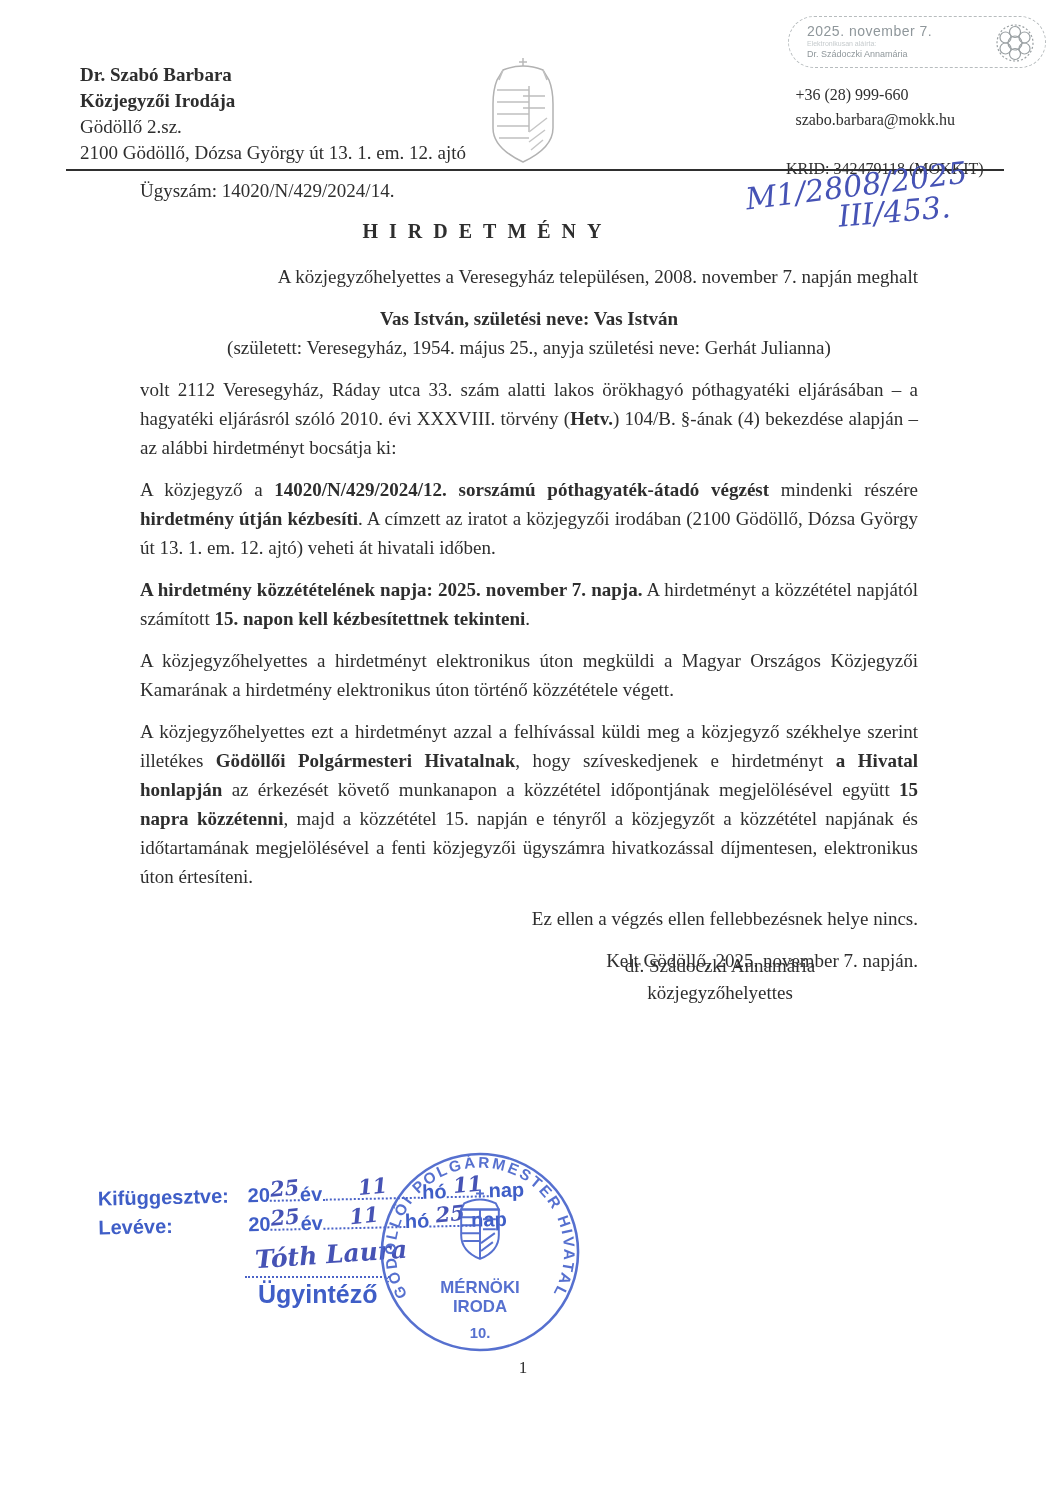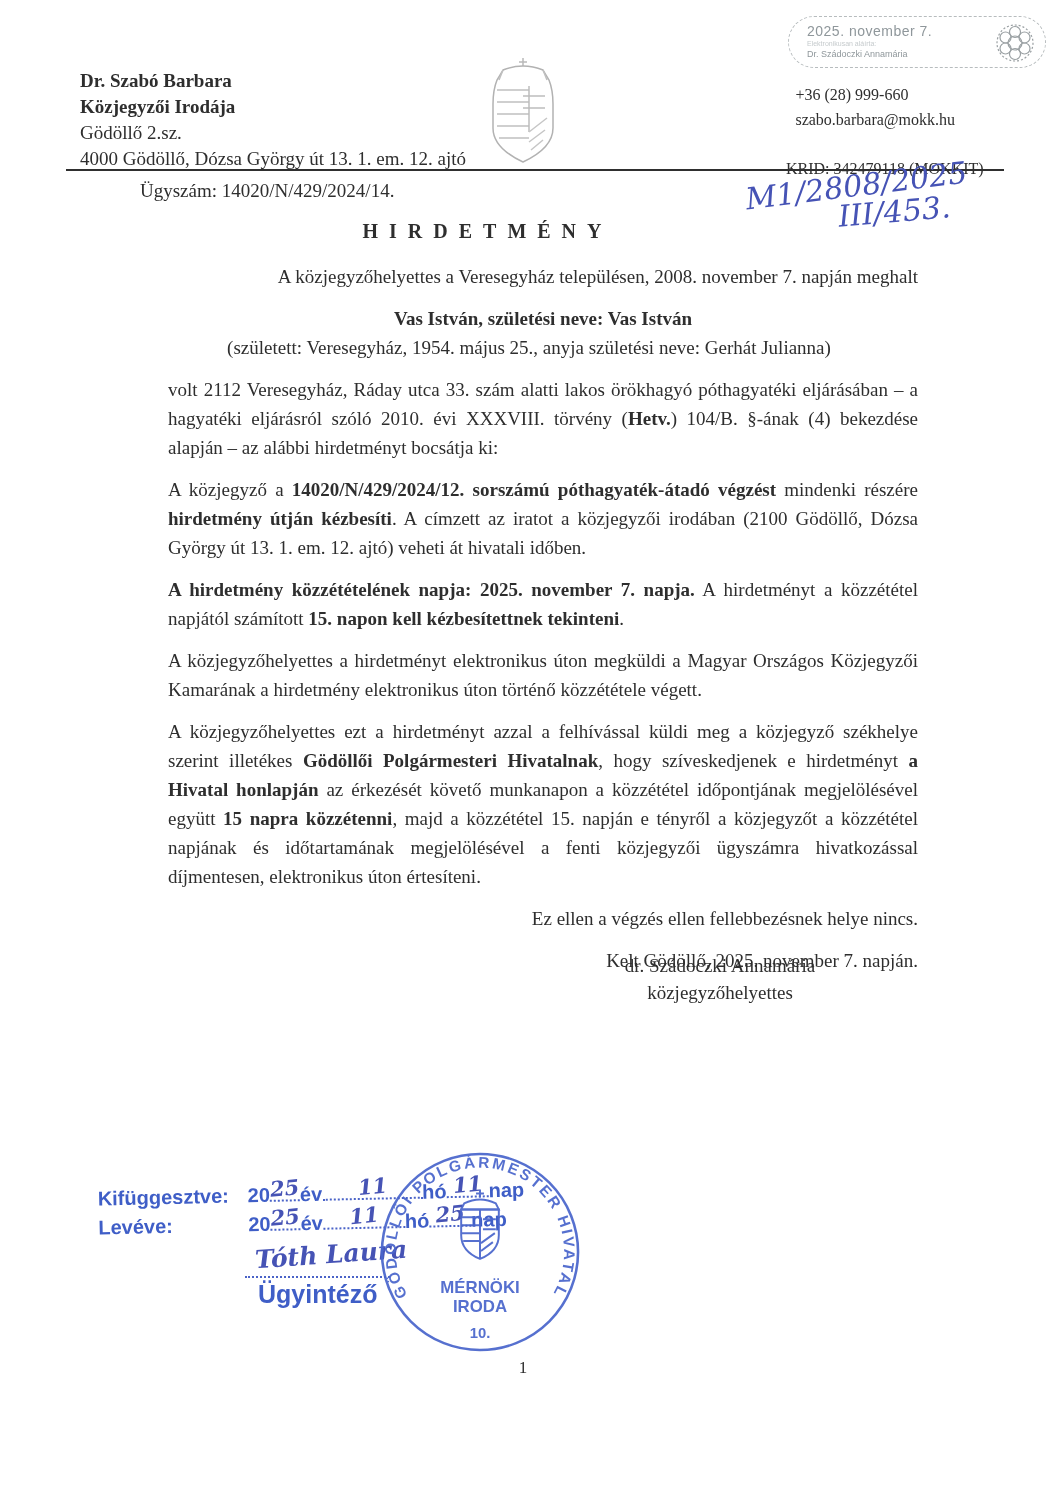--- a/index.html
+++ b/index.html
@@ -6,21 +6,21 @@
   .page{
     position:relative;
     width:1059px;height:1498px;
     margin:0 auto;
     background:#ffffff;
     font-family:"Liberation Serif", serif;
     color:#2e2e2e;
     overflow:hidden;
   }
   
-  .letterhead{position:absolute;left:80px;top:68px;font-size:19px;line-height:26px;}
+  .letterhead{position:absolute;left:80px;top:62px;font-size:19px;line-height:26px;}
   .letterhead .bold{font-weight:bold;}
   .center-emblem{position:absolute;left:473px;top:56px;}
   .esign-stamp{
     position:absolute;left:788px;top:16px;width:258px;height:52px;
     border:1px dashed #b7bcbe;border-radius:26px;
     box-sizing:border-box;padding:6px 14px 4px 18px;
     color:#8f979b;font-family:"Liberation Sans",sans-serif;
   }
   .esign-date{font-size:14px;letter-spacing:.5px;}
   .esign-sub{font-size:7px;color:#c6cbcd;margin-top:1px;}
@@ -34,21 +34,21 @@
   .hw{font-style:italic;color:#4653b5;font-family:"DejaVu Serif",serif;}
   .hw-case1{position:absolute;left:745px;top:168px;font-size:30px;transform:rotate(-7deg);}
   .hw-case2{position:absolute;left:838px;top:194px;font-size:30px;transform:rotate(-5deg);}
   .doc-title{position:absolute;left:0;top:220px;width:975px;text-align:center;
     font-size:20px;font-weight:bold;letter-spacing:11px;}
   
   .body-text{position:absolute;left:140px;top:262px;width:778px;font-size:19px;line-height:29px;}
   .body-text p{margin:0 0 13px 0;text-align:justify;}
   .body-text p.center{text-align:center;margin-bottom:0;}
   .body-text p.left{text-align:right;}
-  .body-text p.gap-top{margin-top:13px;margin-left:28px;}
+  .body-text p.gap-top{margin-top:13px;}
   .signature{position:absolute;left:555px;top:952px;width:330px;text-align:center;
     font-size:19px;line-height:27px;}
   
   .stampblue{color:#3f5ec7;font-family:"Liberation Sans",sans-serif;font-weight:bold;}
   .posting{position:absolute;left:98px;top:1180px;font-size:20px;line-height:29px;transform:rotate(-1.2deg);}
   .posting .row{white-space:nowrap;}
   .posting .lbl{display:inline-block;width:150px;}
   .fill{display:inline-block;border-bottom:2px dotted #4a63c8;position:relative;height:18px;vertical-align:baseline;}
   .fill .hw{position:absolute;left:50%;top:-8px;transform:translateX(-50%) rotate(-4deg);font-size:21px;font-weight:bold;}
   .clerk-sig{position:absolute;left:255px;top:1240px;font-size:25px;transform:rotate(-4deg);font-weight:bold;}
@@ -60,21 +60,21 @@
 </style>
 </head>
 <body>
 
 <div class="page">
 
   <div class="letterhead">
     <div class="bold">Dr. Szabó Barbara</div>
     <div class="bold">Közjegyzői Irodája</div>
     <div>Gödöllő 2.sz.</div>
-    <div>4000 Gödöllő, Dózsa György út 13. 1. em. 12. ajtó</div>
+    <div>2100 Gödöllő, Dózsa György út 13. 1. em. 12. ajtó</div>
   </div>
 
   <div class="center-emblem">
     <svg width="100" height="110" viewBox="0 0 100 110" fill="none" stroke="#b9b9b9" stroke-width="1.5">
       <path d="M50 2 v8 M46 6 h8"></path>
       <path d="M30 14 q20 -8 40 0 l6 10 q4 10 4 24 v24 q0 20 -30 34 q-30 -14 -30 -34 v-24 q0 -14 4 -24 z" stroke="#b2b2b2"></path>
       <path d="M24 34 h32 M24 46 h32 M24 58 h32 M24 70 h32 M26 82 h30" stroke="#c0c0c0"></path>
       <path d="M56 30 v46 M50 40 h22 M50 52 h22" stroke="#bdbdbd"></path>
       <path d="M56 76 l18 -14 M56 86 l16 -12 M58 94 l12 -10" stroke="#c6c6c6"></path>
       <path d="M30 14 l-4 10 M70 14 l4 10" stroke="#c0c0c0"></path>

